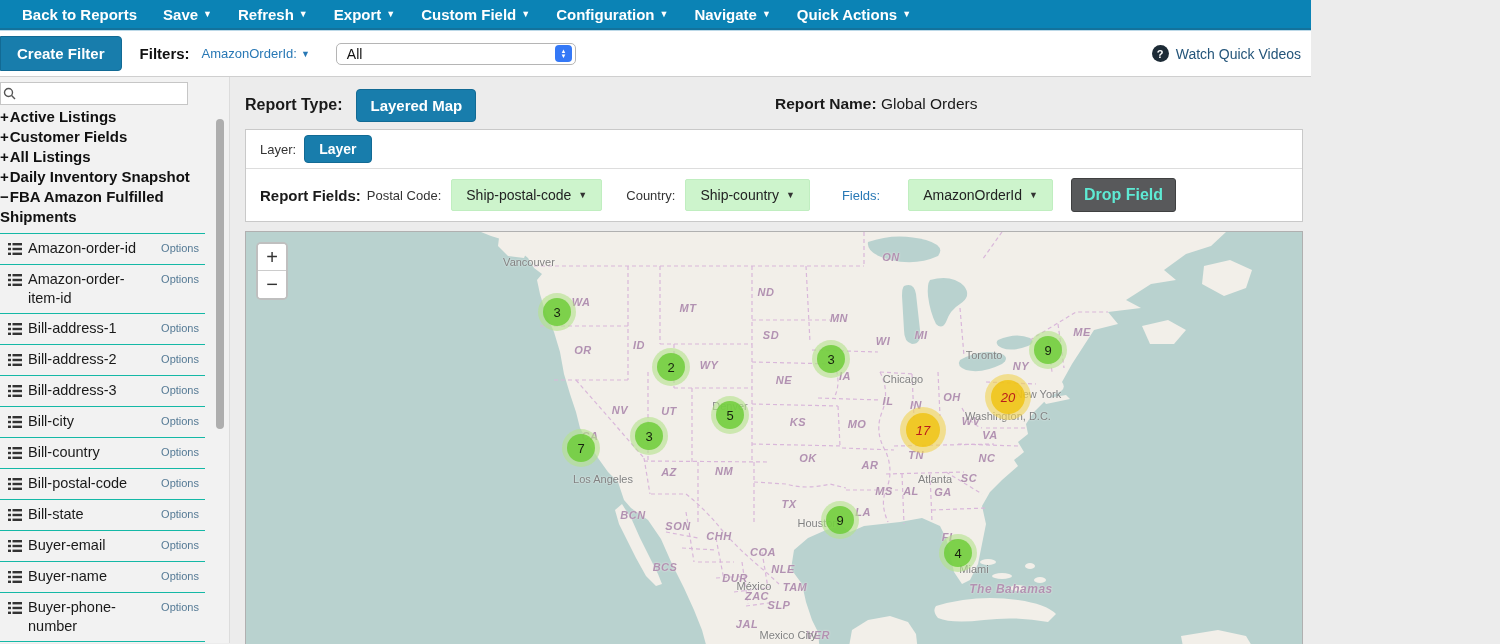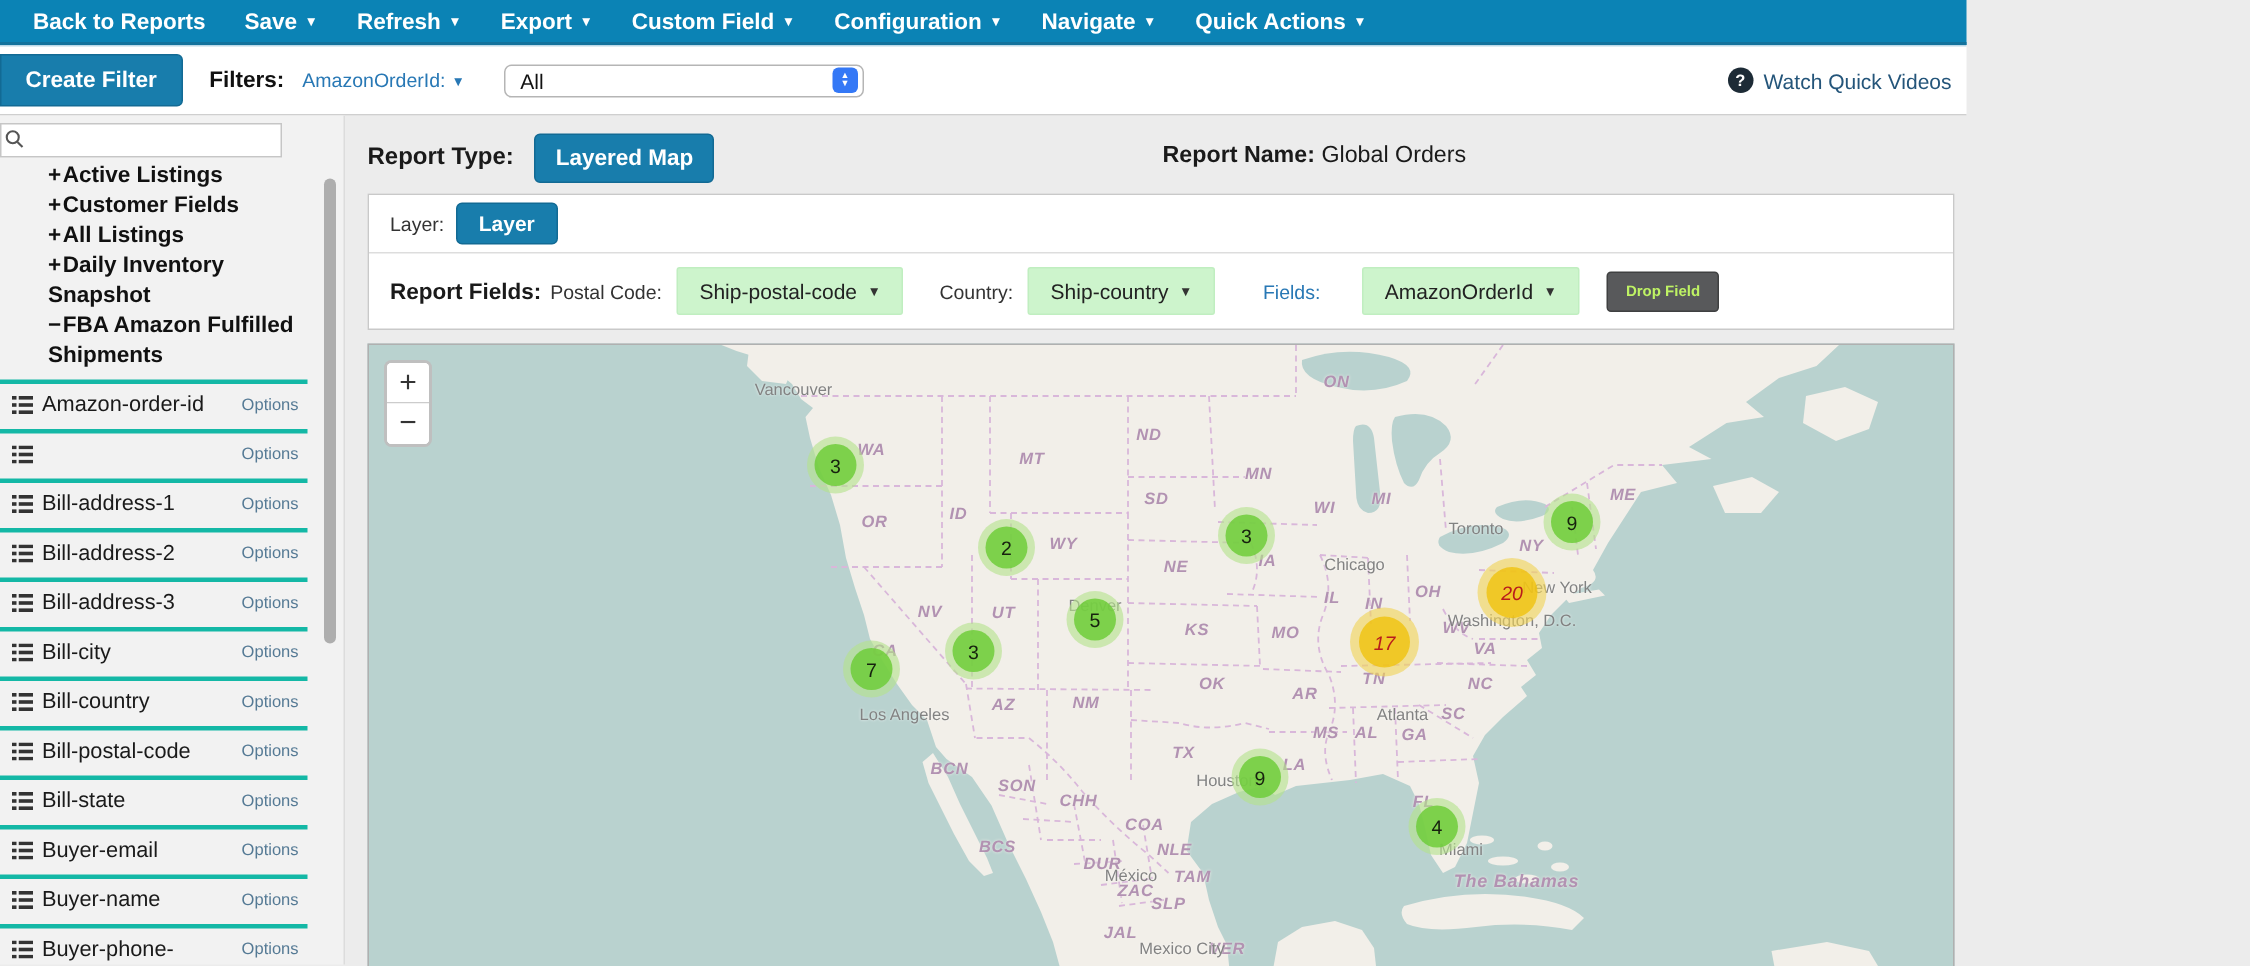--- a/index.html
+++ b/index.html
@@ -38,26 +38,26 @@
 
   
   .content { display:flex; height:566px; }
   .sidebar { width:230px; background:#f2f2f2; position:relative; border-right:1px solid #dcdcdc;
              padding-top:5px; overflow:hidden; }
   .sidebar-inner { width:205px; }
   .search-wrap { position:relative; height:24px; margin-bottom:1px; }
   .search-input { width:188px; height:23px; border:1px solid #c6c6c6; background:#fff;
                   padding:0 4px 0 20px; font-size:13px; font-family:"Liberation Sans",sans-serif; }
   .search-icon { position:absolute; left:3px; top:4px; }
-  .tree { list-style:none;padding-left:32px; }
+  .tree { list-style:none; }
   .tree-item { font-size:15px; font-weight:700; color:#111; line-height:20px; cursor:pointer; }
   .tree-toggle { font-weight:800; margin-right:1px; }
   .fields { list-style:none; margin-top:6px; }
   .field-row { display:flex; align-items:flex-start; padding:5px 2px 5px 8px;
-               border-top:3px solid #14b8a6; cursor:grab; }
+               border-top:1px solid #14b8a6; cursor:grab; }
   .field-row:last-child { border-bottom:1px solid #dcdcdc; }
   .field-icon { margin:2px 6px 0 0; flex:none; }
   .field-name { font-size:14.5px; color:#1a1a1a; width:125px; line-height:19px; word-break:break-word; }
   .field-options { margin-left:auto; font-size:11px; color:#557a95; text-decoration:none;
                    padding-top:3px; padding-right:4px; cursor:pointer; }
   .side-scrollbar { position:absolute; right:5px; top:42px; width:8px; height:310px;
                     background:#aeaeae; border-radius:4px; }
 
   
   .main { flex:1; padding:12px 8px 0 15px; position:relative; }
@@ -73,22 +73,22 @@
   .layer-btn { font-size:14px; font-weight:600; padding:5px 14px; }
   .fields-row { padding:9px 14px; display:flex; align-items:center; }
   .rf-label { font-size:15px; font-weight:700; color:#1a1a1a;text-align:center; }
   .small-label { font-size:13px; color:#333; margin:0 10px 0 6px; }
   .small-label.gap { margin-left:24px; }
   .fields-link { font-size:13px; color:#2878b5; margin:0 28px 0 32px; text-decoration:none; cursor:pointer; }
   .chip { background:#cdf4cc; border:1px solid #c0eec0; color:#222; font-size:14px;
           padding:7px 14px; border-radius:2px; display:inline-flex; align-items:center; gap:7px;
           cursor:pointer; font-family:"Liberation Sans",sans-serif; }
   .chip .caret { font-size:9px; color:#333; }
-  .drop-field-btn { margin-left:18px; background:#58595b; border:1px solid #3f4041; color:#bef264;
-                    font-size:10px; font-weight:700; padding:7px 12px; border-radius:3px; cursor:pointer;
+  .drop-field-btn { margin-left:18px; background:#58595b; border:1px solid #3f4041; color:#5eead4;
+                    font-size:16px; font-weight:700; padding:7px 12px; border-radius:3px; cursor:pointer;
                     font-family:"Liberation Sans",sans-serif; }
 
   
   .map { position:relative; margin-top:9px; height:420px; border:1px solid #b0b0b0;
          background:#b9d2cf; overflow:hidden; }
   .map svg.geo { position:absolute; left:0; top:0; }
   .map-state-label { position:absolute; transform:translate(-50%,-50%); font-size:11px;
                      font-style:italic; font-weight:600; color:#b292b2; letter-spacing:.5px;
                      white-space:nowrap; text-shadow:0 0 2px #f2efe9; }
   .map-state-label.big { font-size:12px; }
@@ -211,20 +211,21 @@
               <span class="field-icon">
                 <svg width="14" height="12" viewBox="0 0 14 12" fill="#333">
                   <rect x="0" y="0" width="3" height="2.4"></rect>
                   <rect x="4.5" y="0" width="9.5" height="2.4"></rect>
                   <rect x="0" y="4.8" width="3" height="2.4"></rect>
                   <rect x="4.5" y="4.8" width="9.5" height="2.4"></rect>
                   <rect x="0" y="9.6" width="3" height="2.4"></rect>
                   <rect x="4.5" y="9.6" width="9.5" height="2.4"></rect>
                 </svg>
               </span>
+              <span class="field-name">Amazon-order-item-id</span>
               <a class="field-options">Options</a>
             </li>
             <li class="field-row">
               <span class="field-icon">
                 <svg width="14" height="12" viewBox="0 0 14 12" fill="#333">
                   <rect x="0" y="0" width="3" height="2.4"></rect>
                   <rect x="4.5" y="0" width="9.5" height="2.4"></rect>
                   <rect x="0" y="4.8" width="3" height="2.4"></rect>
                   <rect x="4.5" y="4.8" width="9.5" height="2.4"></rect>
                   <rect x="0" y="9.6" width="3" height="2.4"></rect>

